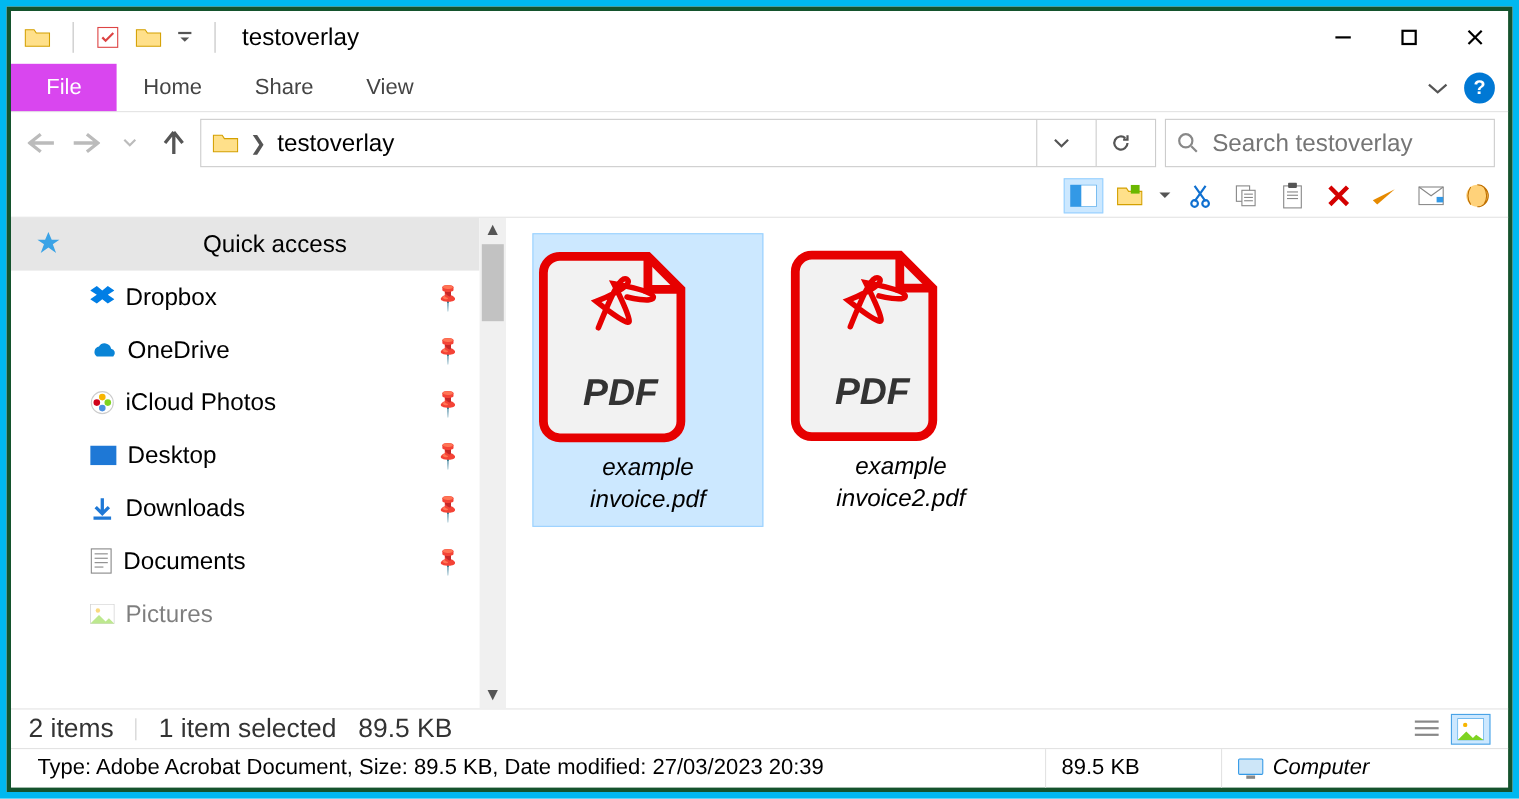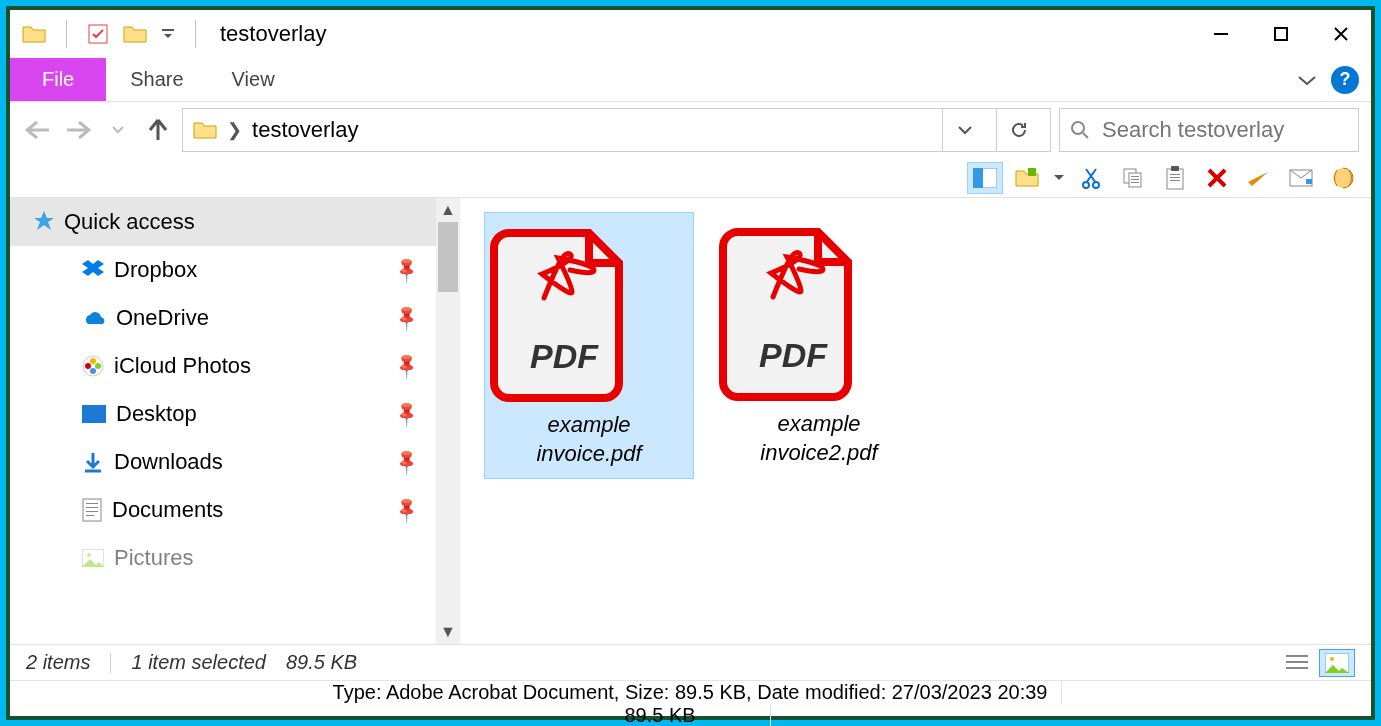--- a/index.html
+++ b/index.html
@@ -40,38 +40,38 @@
 
   
   .main { flex: 1; display: flex; min-height: 0; }
   .sidebar-wrap { width: 450px; display: flex; border-right: 0; }
   .sidebar { flex: 1; overflow: hidden; }
   .scrollbar { width: 24px; background: #f0f0f0; position: relative; }
   .scroll-up, .scroll-down { height: 24px; display: flex; align-items: center; justify-content: center; color: #555; cursor:pointer; }
   .scroll-thumb { position: absolute; top: 24px; left: 2px; right: 2px; height: 70px; background: #c2c2c2; cursor:pointer;}
 
   .side-item { display: flex; align-items: center; height: 48px; padding-left: 60px; font-size: 22px; cursor: pointer; gap: 10px; position: relative; }
-  .side-item.header { padding-left: 54px; background: #e6e6e6; }
+  .side-item.header { padding-left: 54px; background: #e6e6e6; justify-content: center; }
   .side-item.child { padding-left: 72px; }
   .pin { position: absolute; right: 18px; color: #888; transform: rotate(-45deg); font-size: 18px; }
 
   .content { flex: 1; padding: 14px 24px; display: flex; gap: 20px; align-items: flex-start; }
   .file-item { width: 210px; text-align: center; padding: 10px 4px; cursor: pointer; font-style: italic; }
   .file-item.selected { background: #cce8ff; border: 1px solid #99d1ff; }
   .file-label { font-size: 22px; line-height: 1.3; margin-top: 8px; white-space: pre-line; }
 
   
-  .status1 { height: 36px; border-top: 1px solid #e3e3e3; display: flex; align-items: center; padding: 0 16px; font-size: 20px; color: #333; gap: 20px; font-style: italic; }
+  .status1 { height: 36px; border-top: 1px solid #e3e3e3; display: flex; align-items: center; padding: 0 16px; font-size: 24px; color: #333; gap: 20px; }
   .status1 .sep { width: 1px; height: 20px; background: #ccc; }
   .status1-spacer { flex:1; }
   .view-btns { display:flex; gap:4px; }
   .view-btn { width: 36px; height: 28px; display:flex; align-items:center; justify-content:center; cursor:pointer;}
   .view-btn.active { background:#cce8ff; border:1px solid #4aa3e6; }
 
-  .status2 { height: 36px; border-top: 1px solid #e3e3e3; display: flex; align-items: center; padding: 0 10px; font-size: 20px; flex-direction: column; }
+  .status2 { height: 36px; border-top: 1px solid #e3e3e3; display: flex; align-items: center; padding: 0 10px; font-size: 20px; }
   .status2-cell { padding: 0 14px; height:100%; display:flex; align-items:center; border-right: 1px solid #e3e3e3; }
   .status2-cell.wide { flex: 1; }
 
   svg { display: block; }
 </style>
 </head>
 <body>
 
 <div class="window">
 
@@ -116,20 +116,21 @@
     </div>
     <div class="win-ctrl close">
       <svg width="18" height="18" viewBox="0 0 18 18">
           <path d="M3 3l12 12M15 3L3 15" stroke="#000" stroke-width="2"></path>
         </svg>
     </div>
   </div>
 
   <div class="ribbon">
     <div class="tab file">File</div>
+    <div class="tab">Home</div>
     <div class="tab">Share</div>
     <div class="tab">View</div>
     <div class="ribbon-spacer"></div>
     <div class="collapse-icon">
       <svg width="20" height="14" viewBox="0 0 20 14">
           <path d="M2 4l8 7 8-7" stroke="#555" stroke-width="2" fill="none"></path>
         </svg>
     </div>
     <div class="help-icon">?</div>
   </div>

